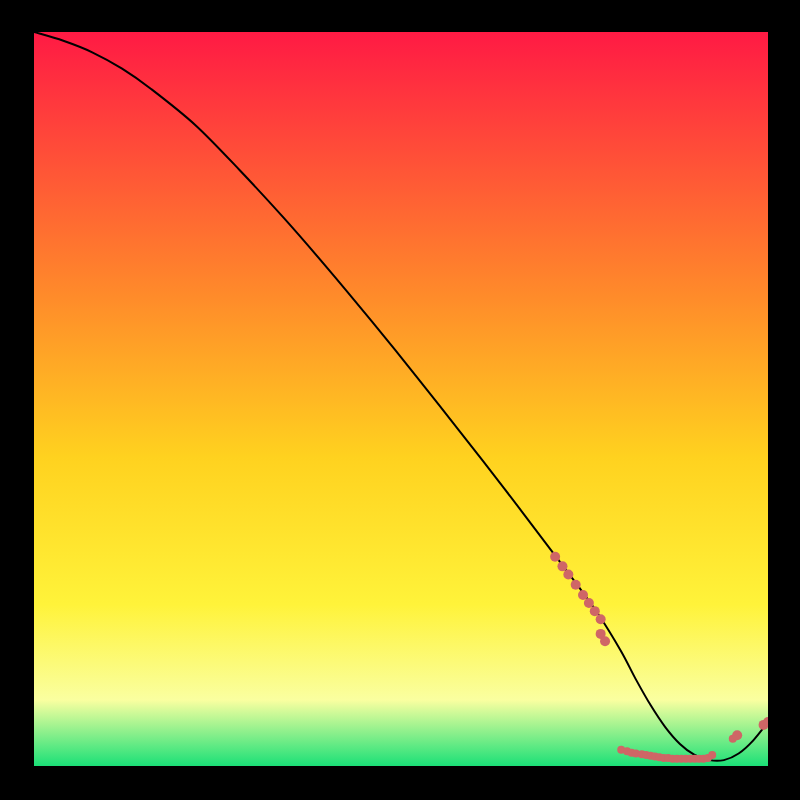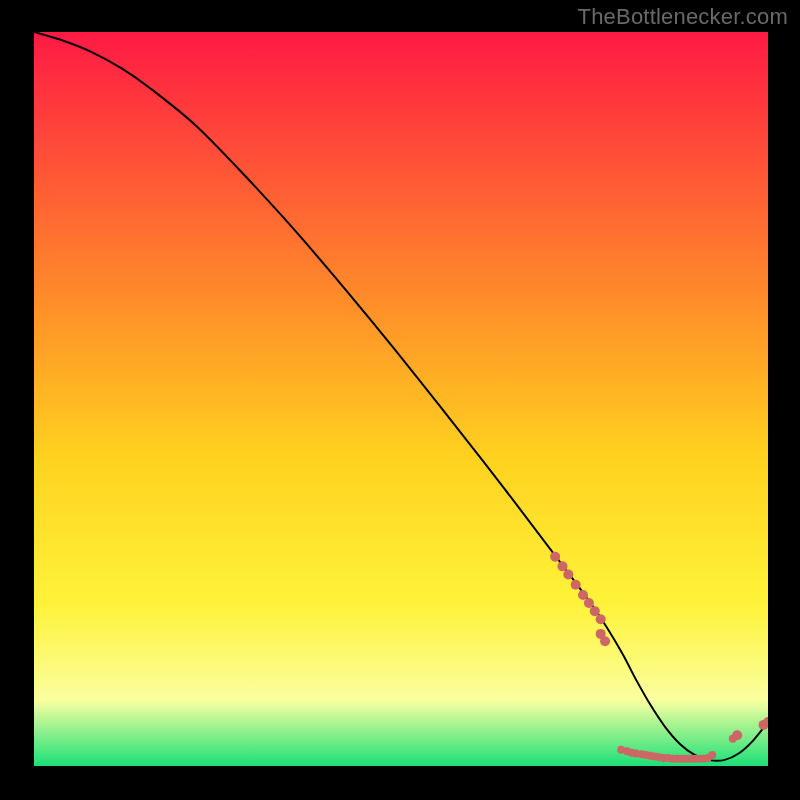--- a/index.html
+++ b/index.html
@@ -35,21 +35,20 @@
     height: 734px;
   }
   .plot svg {
     display: block;
   }
 </style>
 </head>
 <body>
 
 <div class="frame">
-  <div class="watermark">TheBottlenecker.com</div>
 
   <div class="plot">
     <svg id="chart-svg" width="734" height="734" viewBox="0 0 734 734">
       <defs>
         <linearGradient id="bgGrad" x1="0" y1="0" x2="0" y2="1">
           <stop id="g0" offset="0%" stop-color="#ff1a44"></stop>
           <stop id="g1" offset="36%" stop-color="#ff8b2a"></stop>
           <stop id="g2" offset="58%" stop-color="#ffd21f"></stop>
           <stop id="g3" offset="78%" stop-color="#fff33a"></stop>
           <stop id="g4" offset="91%" stop-color="#faffa0"></stop>

